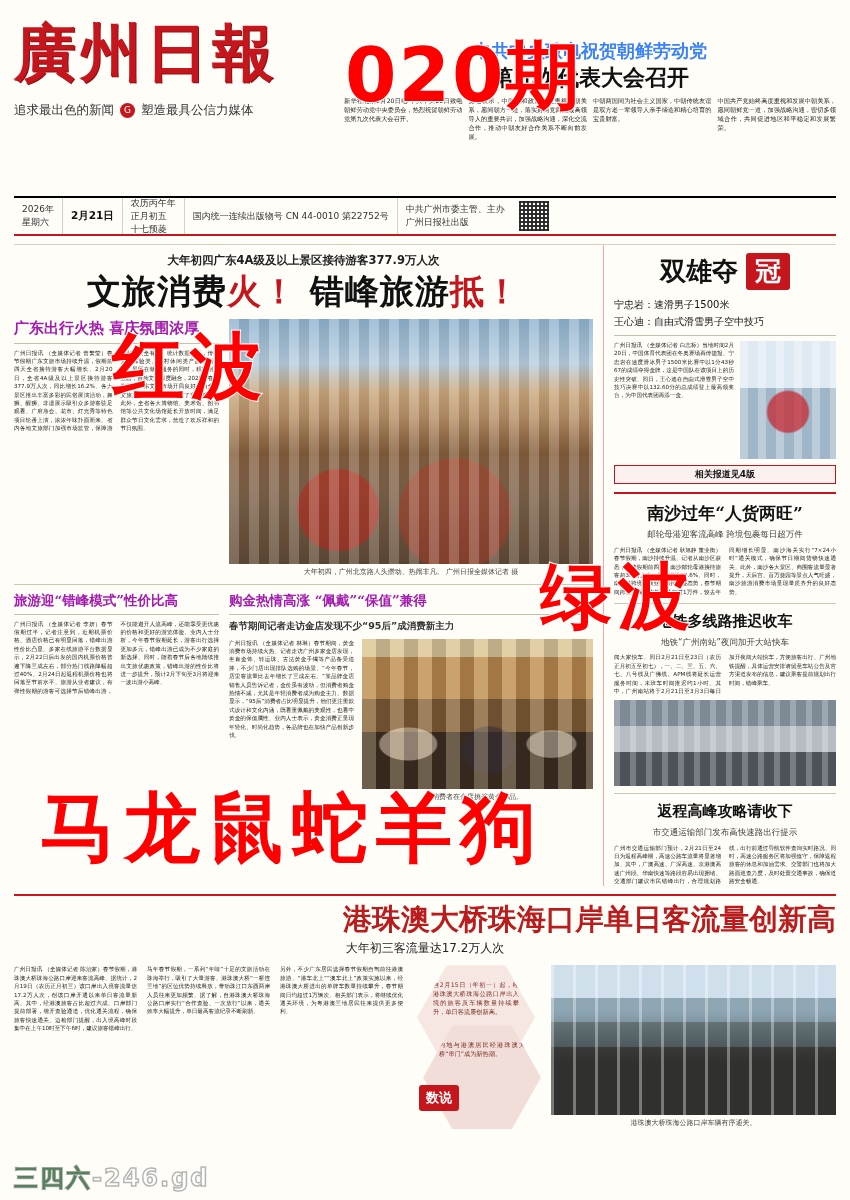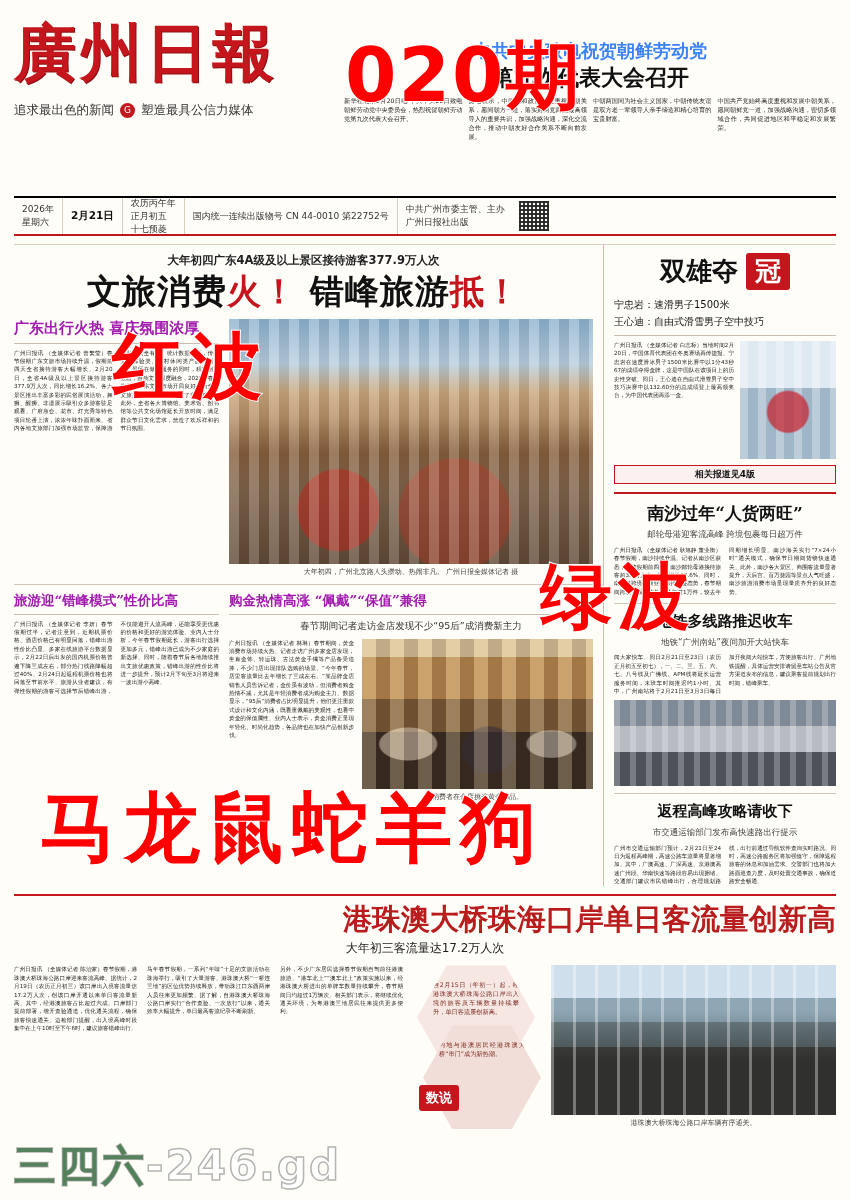--- a/index.html
+++ b/index.html
@@ -76,21 +76,21 @@
   .two-col { display:flex; gap:10px; }
   .story-col { width:205px; flex:0 0 205px; }
   .photo-col { flex:1; }
 
   .sub-head {
     font-family:"DejaVu Serif","Liberation Serif",serif;
     font-weight:bold; font-size:15px; color:#a21caf; border-bottom:1px solid #c8bfb0;
     padding-bottom:4px; margin-bottom:5px; line-height:1.3;
   }
   .sub-head.small { font-size:13.5px; }
-  .deck { font-size:9.5px; color:#333; text-align:center; margin:3px 0 6px; }
+  .deck { font-size:9.5px; color:#333; text-align:left; margin:3px 0 6px;font-weight:bold; }
 
   .micro { font-size:5.6px; line-height:1.5; text-align:justify; color:#222; column-gap:8px; }
   .micro.c2 { column-count:2; }
 
   .photo { width:100%; position:relative; overflow:hidden; }
   .cap { font-size:7px; color:#444; text-align:center; margin-top:3px; }
 
   
   .ph-street {
     height:245px;
@@ -204,21 +204,21 @@
     -webkit-text-stroke: 2px #ffffff;
     paint-order: stroke fill;
     pointer-events:none; white-space:nowrap;
   }
   #stamp-issue { top:38px; left:345px; font-size:74px; letter-spacing:2px; }
   #stamp-hong  { top:330px; left:112px; font-size:72px; letter-spacing:6px; }
   #stamp-lv    { top:560px; left:540px; font-size:72px; letter-spacing:6px; }
   #stamp-zodiac{ top:790px; left:40px; font-size:76px; letter-spacing:8px; }
 
   .watermark {
-    position:absolute; left:14px; bottom:6px; font-size:42px; font-weight:bold;
+    position:absolute; left:14px; bottom:6px; font-size:24px; font-weight:bold;
     color:rgba(255,255,255,.75); -webkit-text-stroke:1.5px rgba(120,120,120,.55);
     letter-spacing:2px; pointer-events:none;
   }
   .wm-green { color:#2e8b3f; }
 </style>
 </head>
 <body>
 
 <div class="page">
 

